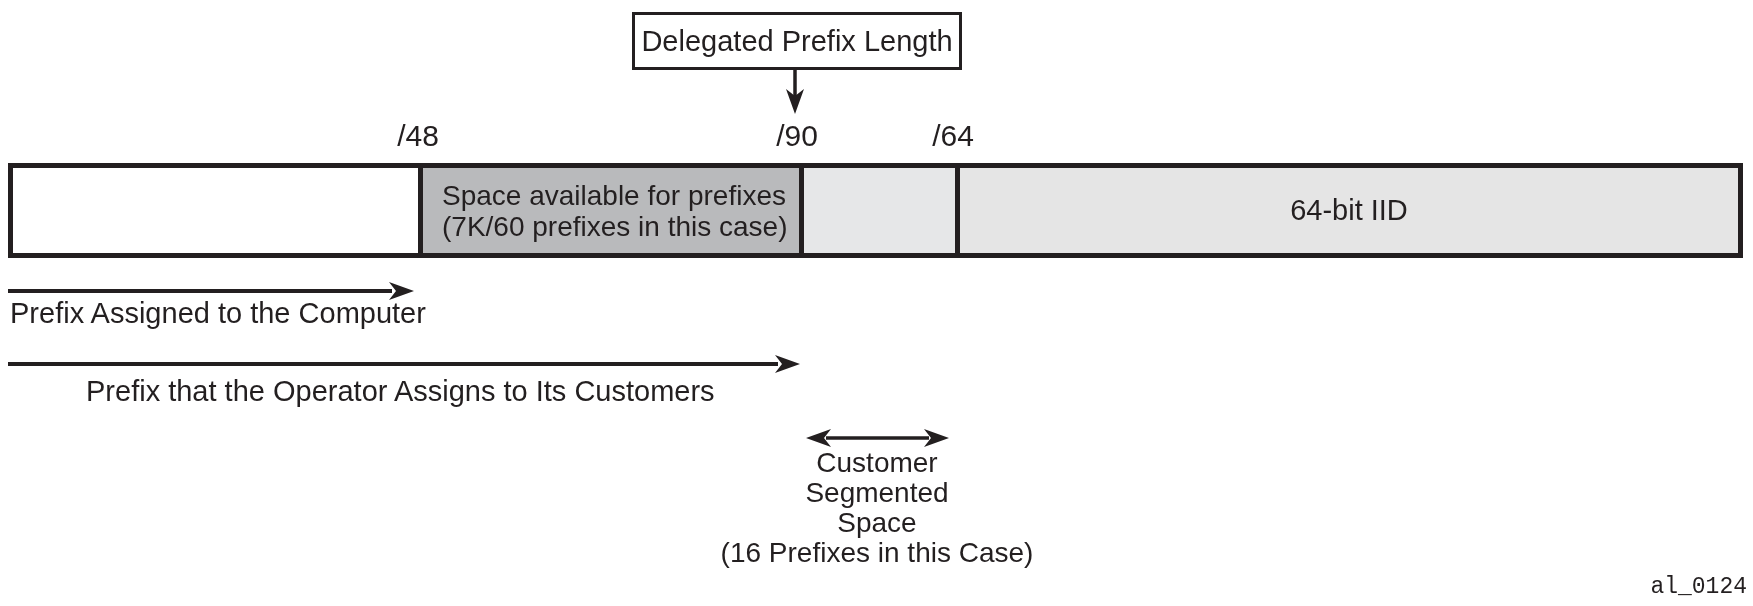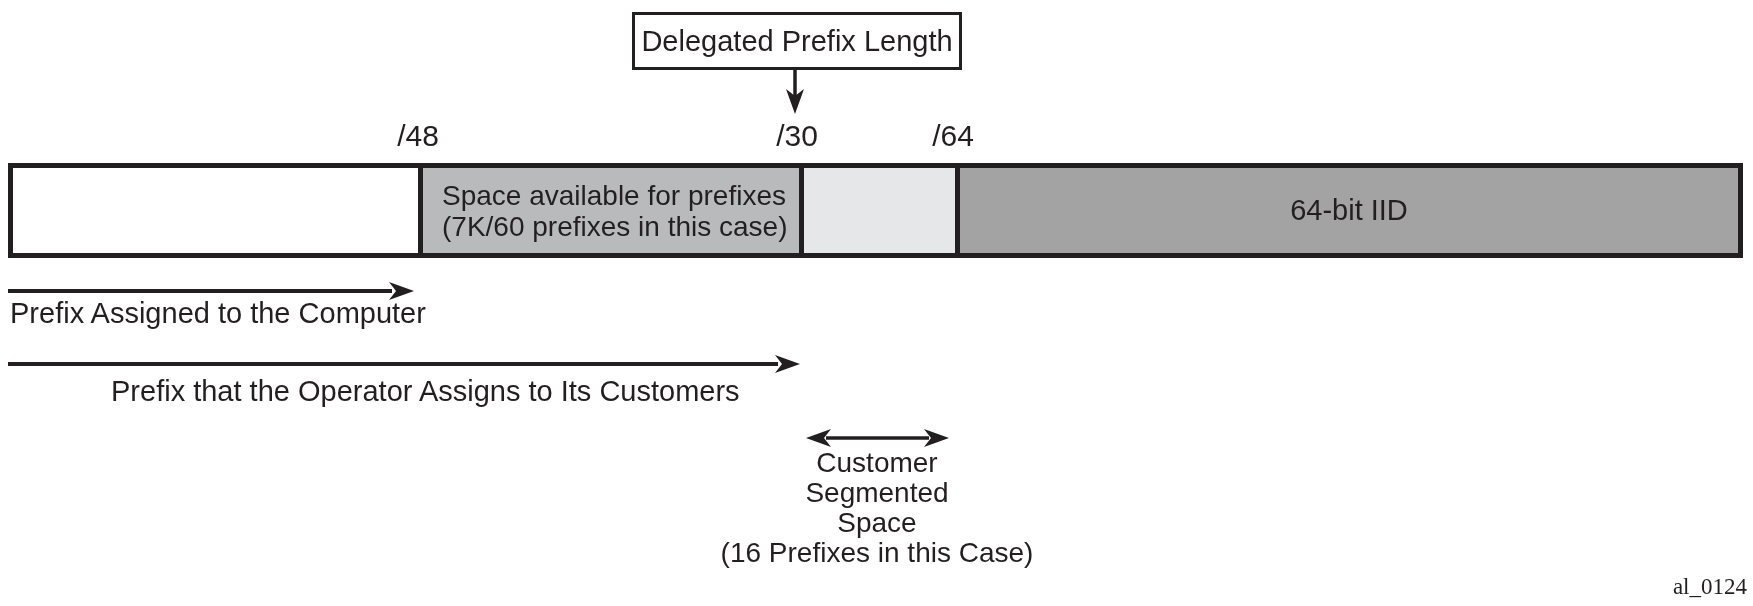--- a/index.html
+++ b/index.html
@@ -73,52 +73,52 @@
     line-height: 31px;
     white-space: nowrap;
   }
   .seg-customer {
     width: 156px;
     background: var(--customer-fill, #e6e7e8);
     border-left: 5px solid var(--ink, #231f20);
   }
   .seg-iid {
     flex: 1;
-    background: #a3a3a3;
+    background: #e5e5e5;
     border-left: 5px solid var(--ink, #231f20);
     display: flex;
     align-items: center;
     justify-content: center;
     font-size: 29px;
   }
 
   .ann {
     position: absolute;
     font-size: 29px;
     white-space: nowrap;
   }
   .ann-computer { left: 10px; top: 297px; }
-  .ann-operator { left: 86px; top: 375px; margin-left: 25px; }
+  .ann-operator { left: 86px; top: 375px; }
 
   .customer-block {
     position: absolute;
     left: 877px;
     top: 448px;
     transform: translateX(-50%);
     text-align: center;
     font-size: 28px;
     line-height: 30px;
     white-space: nowrap;
   }
 
   .fig-id {
     position: absolute;
     right: 6px;
     top: 574px;
-    font-family: Liberation Serif, serif;
+    font-family: Liberation Mono, monospace;
     font-size: 23px;
   }
 </style>
 </head>
 <body>
 
 <div class="canvas">
 
   <svg class="overlay" viewBox="0 0 1753 606" xmlns="http://www.w3.org/2000/svg">
 
@@ -140,21 +140,21 @@
     <g>
       <line x1="826" y1="438" x2="929" y2="438" stroke-width="3.5"></line>
       <polygon points="806,438 831,429 824,438 831,447"></polygon>
       <polygon points="949,438 924,429 931,438 924,447"></polygon>
     </g>
   </svg>
 
   <div class="callout">Delegated Prefix Length</div>
 
   <div class="tick tick-48">/48</div>
-  <div class="tick tick-60">/30</div>
+  <div class="tick tick-60">/90</div>
   <div class="tick tick-64">/64</div>
 
   <div class="bar">
     <div class="seg seg-head"></div>
     <div class="seg seg-space">
       <div>Space available for prefixes</div>
       <div>(7K/60 prefixes in this case)</div>
     </div>
     <div class="seg seg-customer"></div>
     <div class="seg seg-iid">64-bit IID</div>

